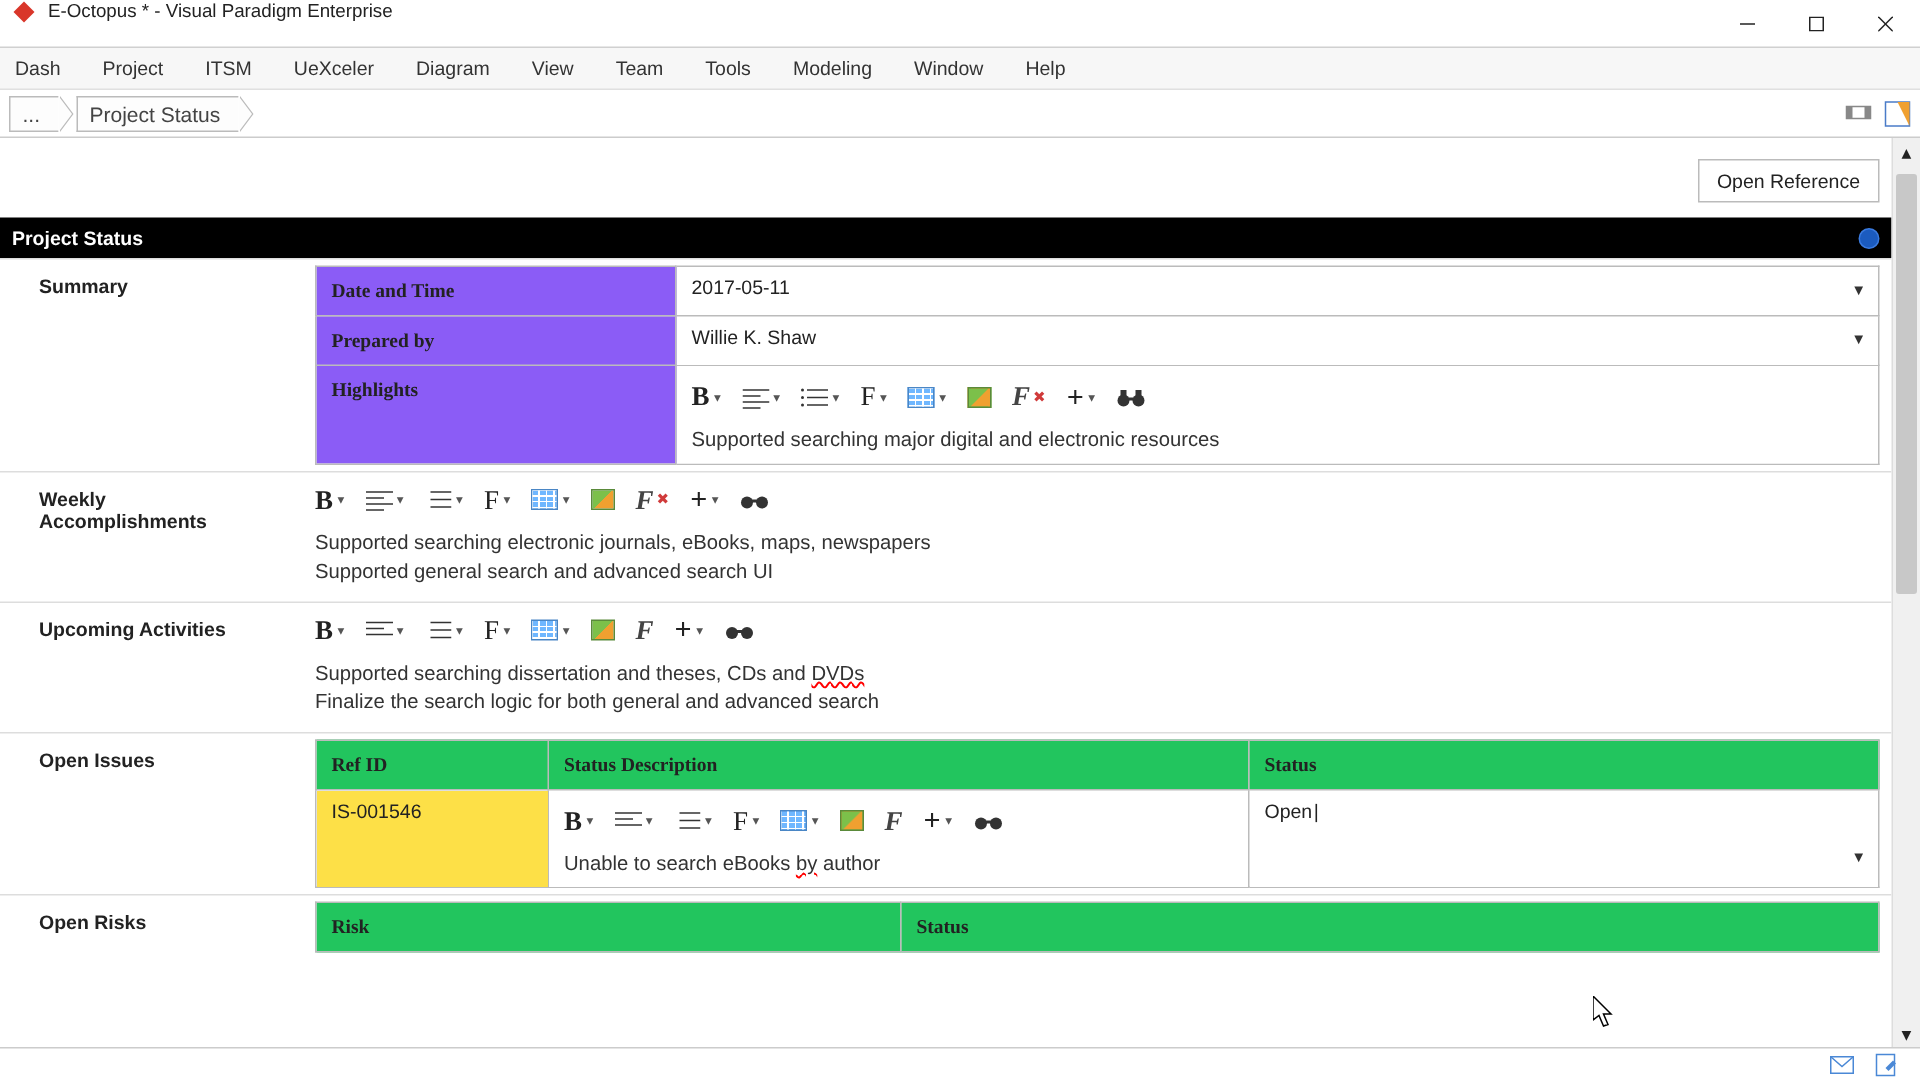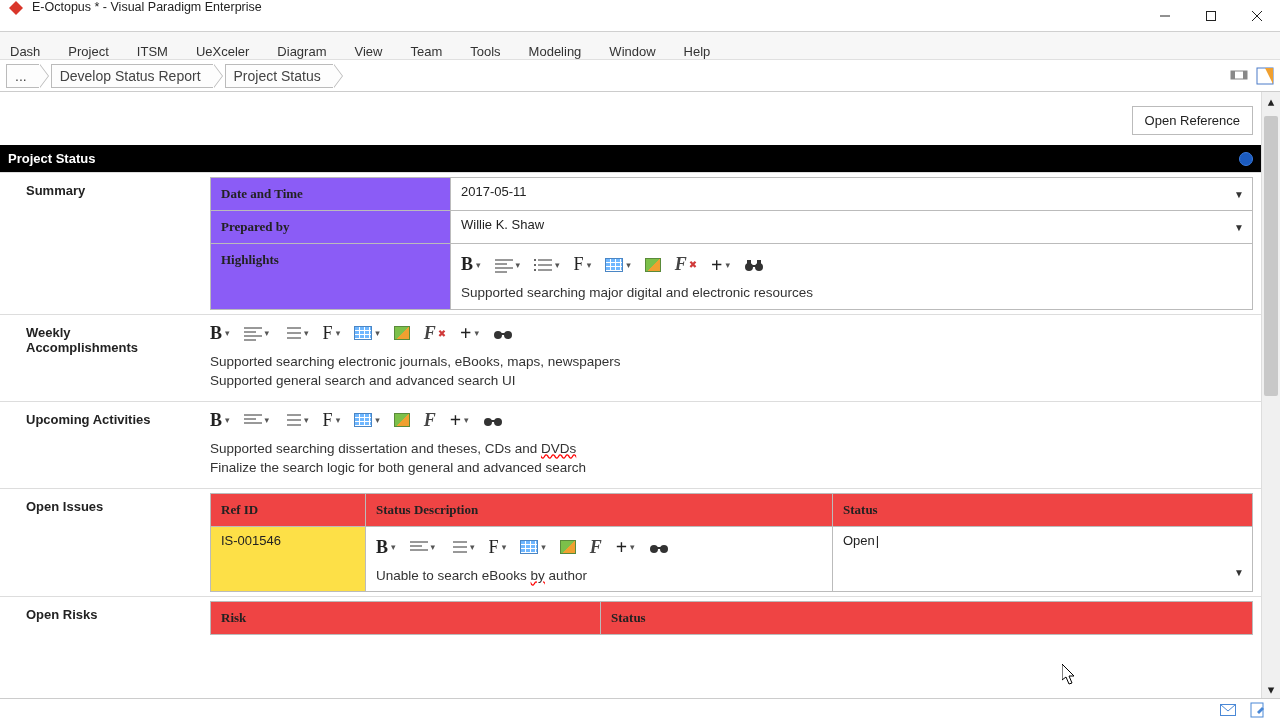--- a/index.html
+++ b/index.html
@@ -8,21 +8,21 @@
 
   
   .titlebar { height:32px; display:flex; border-bottom:1px solid #d0d0d0; }
   .titlebar .app-icon { width:16px; height:16px; margin:0 8px; }
   .titlebar .title { flex:0 0 auto; font-size:12.5px; color:#222; }
   .titlebar .spacer { flex:1; }
   .titlebar .winbtn { width:46px; height:32px; display:flex; align-items:center; justify-content:center; }
   .titlebar .winbtn svg { width:10px; height:10px; }
 
   
-  .menubar { height:28px; display:flex; align-items:flex-end; padding:0 10px; gap:28px; background:#f7f7f7; border-bottom:1px solid #e0e0e0; font-size:13px; color:#333;}
+  .menubar { height:28px; display:flex; align-items:center; padding:0 10px; gap:28px; background:#f7f7f7; border-bottom:1px solid #e0e0e0; font-size:13px; color:#333;}
   .menubar span { cursor:default; }
 
   
   .crumbbar { height:32px; display:flex; align-items:center; border-bottom:1px solid #ccc; padding:0 6px; background:#fff;}
   .crumb { display:flex; align-items:center; height:24px; padding:0 12px 0 8px; border:1px solid #bbb; border-right:none; color:#444; font-size:14px; position:relative; margin-right:12px; background:#fdfdfd;}
   .crumb::after { content:""; position:absolute; right:-9px; top:-1px; width:0; height:0; border-top:12px solid transparent; border-bottom:12px solid transparent; border-left:9px solid #fdfdfd; }
   .crumb::before { content:""; position:absolute; right:-10px; top:-1px; width:0; height:0; border-top:12px solid transparent; border-bottom:12px solid transparent; border-left:9px solid #bbb; }
   .crumb:last-of-type { border-right:1px solid transparent; }
   .crumbbar .right-icons { margin-left:auto; display:flex; gap:8px; align-items:center;}
   .right-icons .ico { width:18px; height:18px; }
@@ -45,21 +45,21 @@
   .section-head .right-dot { margin-left:auto; width:14px; height:14px; border-radius:50%; background:#1b5bbf; border:1px solid #3a7be0;}
 
   
   .form-sec { display:flex; border-top:1px solid #ddd;}
   .form-sec:first-of-type { border-top:none;}
   .lbl-col { flex:0 0 210px; padding:10px 26px; font-weight:bold;}
   .body-col { flex:1;}
 
   table.inner { width:calc(100% - 8px); border-collapse:collapse; margin:4px 4px 4px 0;}
   table.inner td, table.inner th { border:1px solid #bbb; vertical-align:top;}
-  table.inner th { background:#ef4444; text-align:left; font-weight:bold; padding:8px 10px; font-family:Georgia, serif;}
+  table.inner th { background:#22c55e; text-align:left; font-weight:bold; padding:8px 10px; font-family:Georgia, serif;}
   table.inner td.key { background:#8b5cf6; width:240px; padding:8px 10px; font-family:Georgia, serif; font-weight:bold;}
   table.inner td.val { background:#fff; padding:6px 10px; position:relative;}
   .dd-arrow { position:absolute; right:8px; top:50%; transform:translateY(-50%); font-size:10px; color:#333;}
 
   
   .rt-toolbar { display:flex; align-items:center; gap:14px; padding:4px 0 8px 0;}
   .rt-toolbar .tool { display:flex; align-items:center; gap:2px; font-family:Georgia, serif; font-size:18px;}
   .rt-toolbar .caret { font-size:9px; color:#555; margin-left:1px;}
   .rt-toolbar svg { width:18px; height:18px;}
   .grid-ico { background:linear-gradient(#6fb7ff,#6fb7ff); width:18px; height:14px; border:1px solid #4a86c5; display:inline-block; position:relative;}
@@ -116,21 +116,20 @@
   <span>View</span>
   <span>Team</span>
   <span>Tools</span>
   <span>Modeling</span>
   <span>Window</span>
   <span>Help</span>
 </div>
 
 <div class="crumbbar">
   <div class="crumb">...</div>
-  <div class="crumb">Develop Status Report</div>
   <div class="crumb">Project Status</div>
   <div class="right-icons">
     <svg class="ico" viewBox="0 0 18 18">
         <rect x="1" y="4" width="16" height="8" fill="none" stroke="#888"></rect>
         <rect x="1" y="4" width="4" height="8" fill="#888"></rect>
         <rect x="13" y="4" width="4" height="8" fill="#888"></rect>
       </svg>
     <svg class="ico" viewBox="0 0 18 18">
         <rect x="1" y="1" width="16" height="16" fill="none" stroke="#4a7bc8"></rect>
         <polygon points="9,1 17,1 17,17" fill="#f0a030"></polygon>

